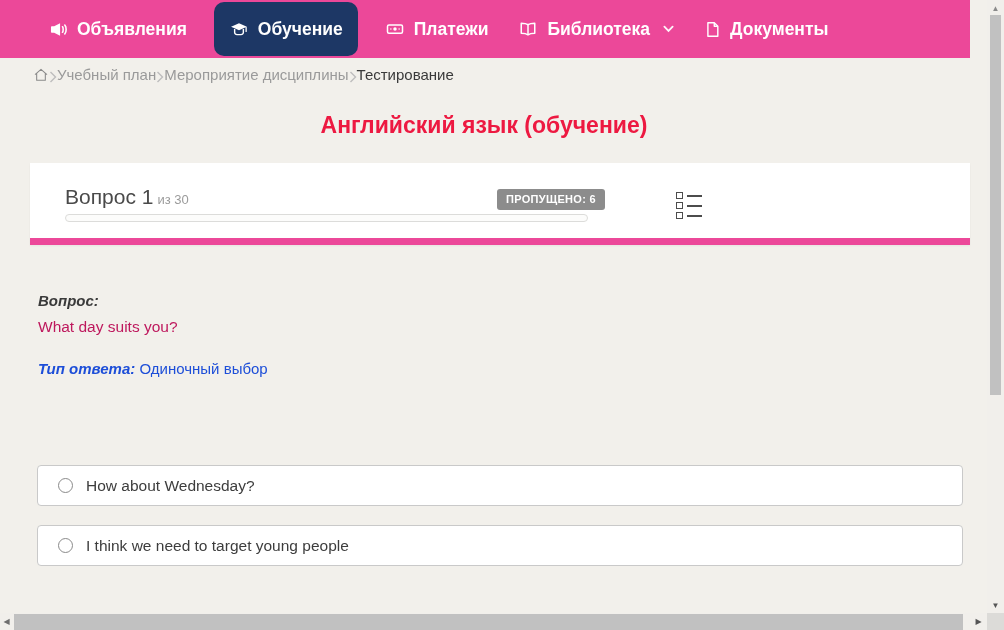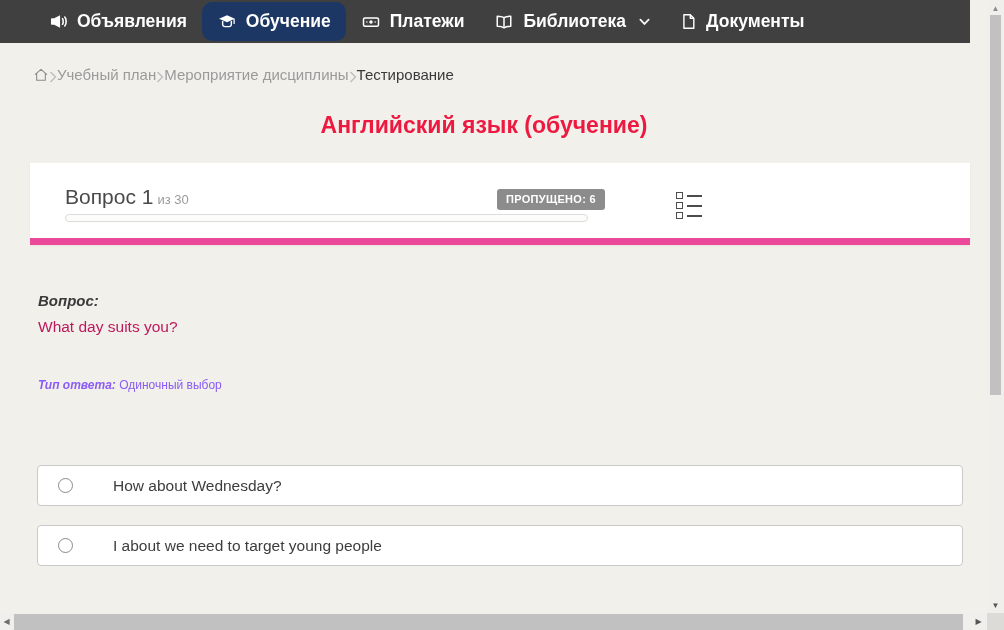--- a/index.html
+++ b/index.html
@@ -2,28 +2,28 @@
 <html><head>
 <meta charset="utf-8">
 <style>
   * { margin:0; padding:0; box-sizing:border-box; }
   html,body { width:1004px; height:630px; }
   body { font-family:"Liberation Sans", sans-serif; background:#f2f0eb; overflow:hidden; }
   #screen { position:relative; width:1004px; height:630px; background:#f2f0eb; overflow:hidden; }
 
   
   .topnav {
-    position:absolute; left:0; top:0; width:970px; height:43px;
-    background:#404040; display:flex; align-items:stretch; padding-left:34px;
+    position:absolute; left:0; top:0; width:970px; height:58px;
+    background:#ec4899; display:flex; align-items:stretch; padding-left:34px;
   }
   .nav-item {
     display:flex; align-items:center; gap:9px; padding:0 15px;
     color:#ffffff; font-weight:bold; font-size:17.5px; cursor:pointer; white-space:nowrap;
   }
-  .nav-item.active { background:#1d3765; border-radius:10px; margin:2px 0; }
+  .nav-item.active { background:#1d3765; border-radius:10px; margin:2px 12px; }
   .nav-item .ic { display:flex; align-items:center; }
   .nav-item svg { display:block; }
   .chev { margin-left:4px; display:flex; align-items:center; opacity:.95; }
 
   
   .breadcrumb {
     position:absolute; left:33px; top:61px; height:22px;
     display:flex; align-items:flex-end; font-size:15px;
   }
   .crumb-link { color:#9a9a9a; cursor:pointer; }
@@ -61,28 +61,28 @@
   .list-ln { width:16px; height:2px; background:#4c4c4c; }
   .timer {
     position:absolute; right:22px; top:24px; font-size:30px; font-weight:300;
     color:#57565b; letter-spacing:1px;
   }
   .timer .t-sec { color:#a9a8ac; }
 
   
   .q-heading { position:absolute; left:38px; top:292px; font-size:15px; font-weight:bold; font-style:italic; color:#3a3a3a; }
   .q-text    { position:absolute; left:38px; top:318px; font-size:15.5px; color:#be185d; }
-  .q-type    { position:absolute; left:38px; top:378px; font-size:12px; color:#8b5cf6; }
+  .q-type    { position:absolute; left:38px; top:360px; font-size:15px; color:#1d4ed8; }
   .q-type .lbl { font-weight:bold; font-style:italic; }
 
   
   .option {
     position:absolute; left:37px; width:926px; height:41px;
     background:#ffffff; border:1px solid #c9c9c9; border-radius:4px;
-    display:flex; align-items:center; cursor:pointer;gap:27px;
+    display:flex; align-items:center; cursor:pointer;
   }
   .option.o1 { top:465px; }
   .option.o2 { top:525px; }
   .radio {
     width:15px; height:15px; border:1px solid #8a8a8a; border-radius:50%;
     background:#fff; margin-left:20px; flex:0 0 auto; cursor:pointer;
   }
   .opt-label { margin-left:13px; font-size:15.5px; color:#3d3d3d; }
 
   
@@ -217,21 +217,21 @@
     <span class="lbl">Тип ответа:</span>
     <span> Одиночный выбор</span>
   </div>
 
   <div class="option o1">
     <span class="radio"></span>
     <span class="opt-label">How about Wednesday?</span>
   </div>
   <div class="option o2">
     <span class="radio"></span>
-    <span class="opt-label">I about we need to target young people</span>
+    <span class="opt-label">I think we need to target young people</span>
   </div>
 
   <div class="vscroll">
     <div class="varrow v-up">▲</div>
     <div class="vthumb"></div>
     <div class="varrow v-down">▼</div>
   </div>
   <div class="hscroll">
     <div class="harrow h-left">◀</div>
     <div class="hthumb"></div>

